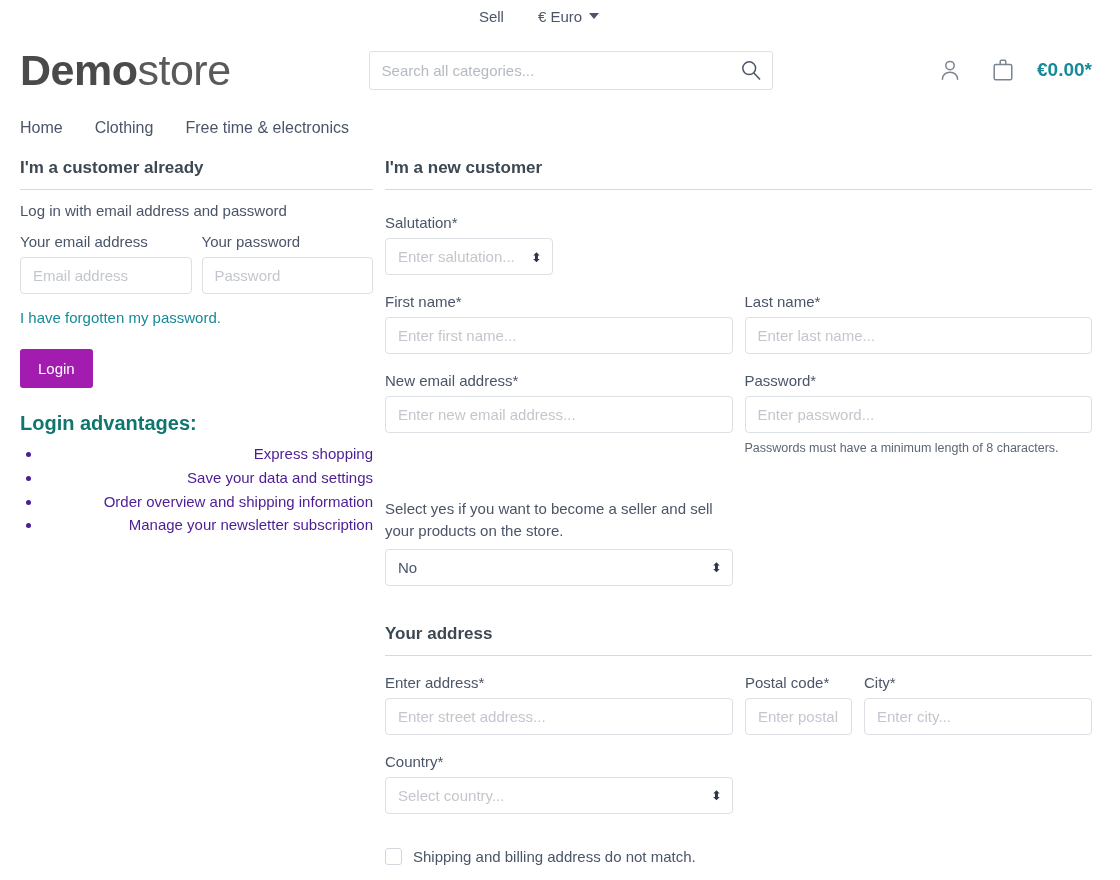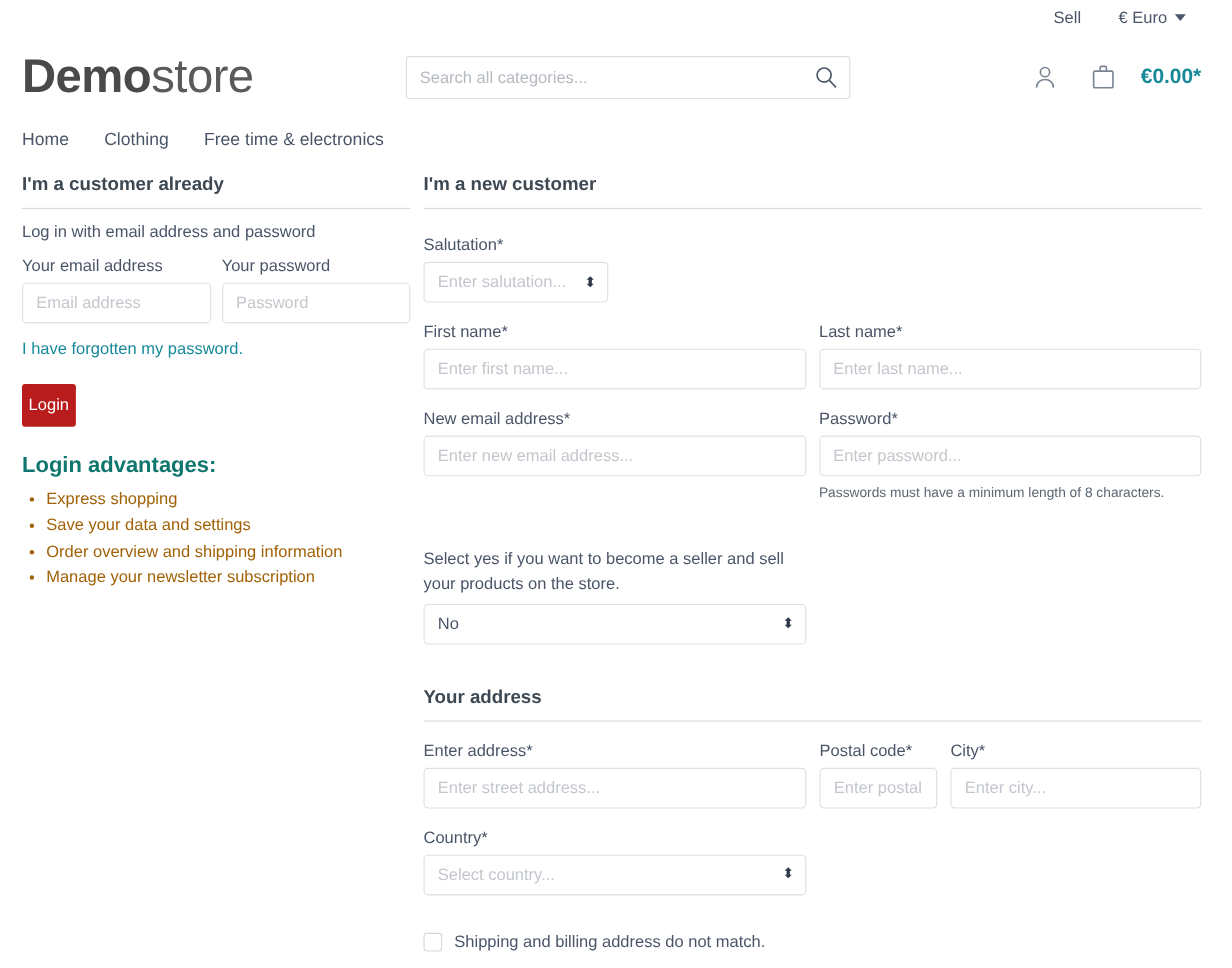--- a/index.html
+++ b/index.html
@@ -10,21 +10,21 @@
     font-family: "Liberation Sans", sans-serif;
     color: #4a5568;
     overflow: hidden;
   }
 
   
   .topbar {
     height: 32px;
     display: flex;
     align-items: center;
-    justify-content: flex-end;
+    justify-content: center;
     padding: 0 20px 0 0;
     gap: 34px;
   }
   .topbar-link {
     font-size: 15px;
     color: #4a5568;
     text-decoration: none;
     cursor: pointer;
   }
   .currency {
@@ -207,40 +207,41 @@
     display: inline-block;
     font-size: 15px;
     color: #178a99;
     text-decoration: none;
     margin: 15px 0 0 0;
     cursor: pointer;
   }
   .login-btn {
     display: inline-block;
     margin-top: 22px;
-    background: #b91c1c;
+    background: #a21caf;
     color: #ffffff;
     border: none;
     border-radius: 3px;
-    padding: 11px 6px;
+    padding: 11px 18px;
     font-size: 15px;
     font-family: "Liberation Sans", sans-serif;
     cursor: pointer;
   }
   .adv-title {
     font-size: 20px;
     font-weight: bold;
     color: #0f766e;
     margin: 24px 0 8px 0;
   }
   .adv-list {
     margin: 0;
     padding-left: 22px;
     font-size: 15px;
-    color: #a16207;
+    color: #4c1d95;
+    text-align: right;
   }
   .adv-list li { margin: 2px 0; line-height: 1.45; }
 
   
   .row2 {
     display: flex;
     gap: 12px;
     margin-top: 18px;
   }
   .row2 > .cell-half { flex: 1 1 0; min-width: 0; }

